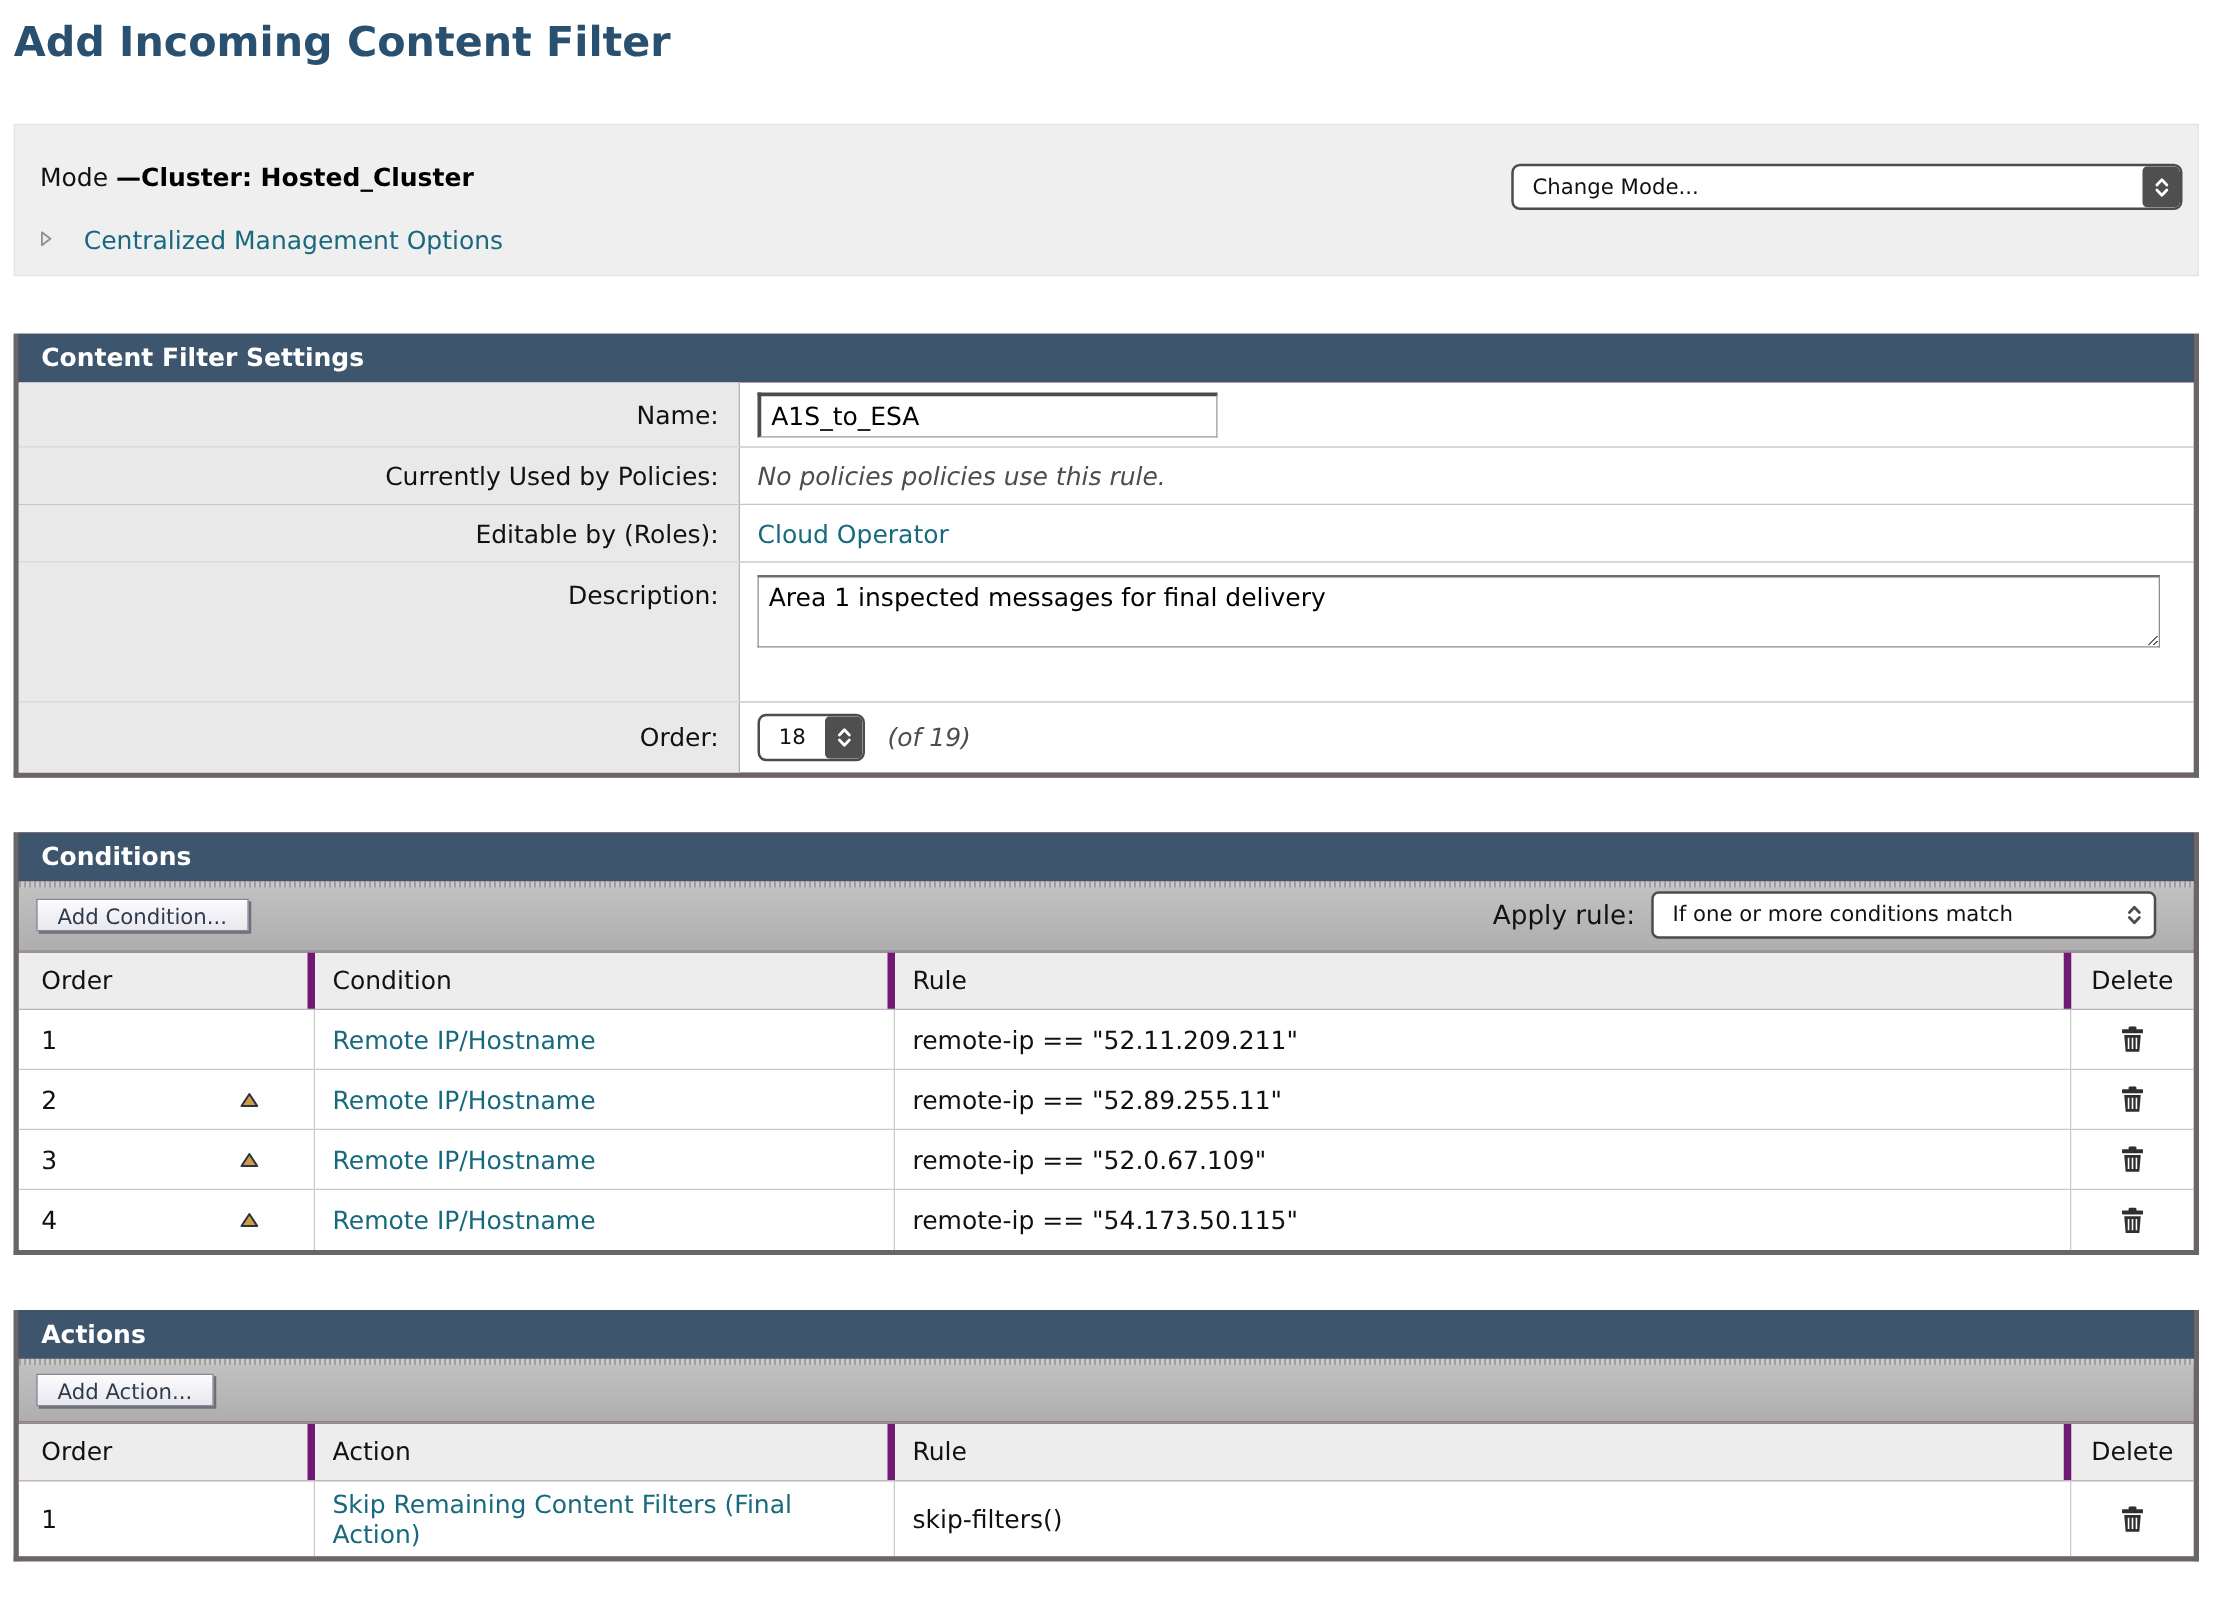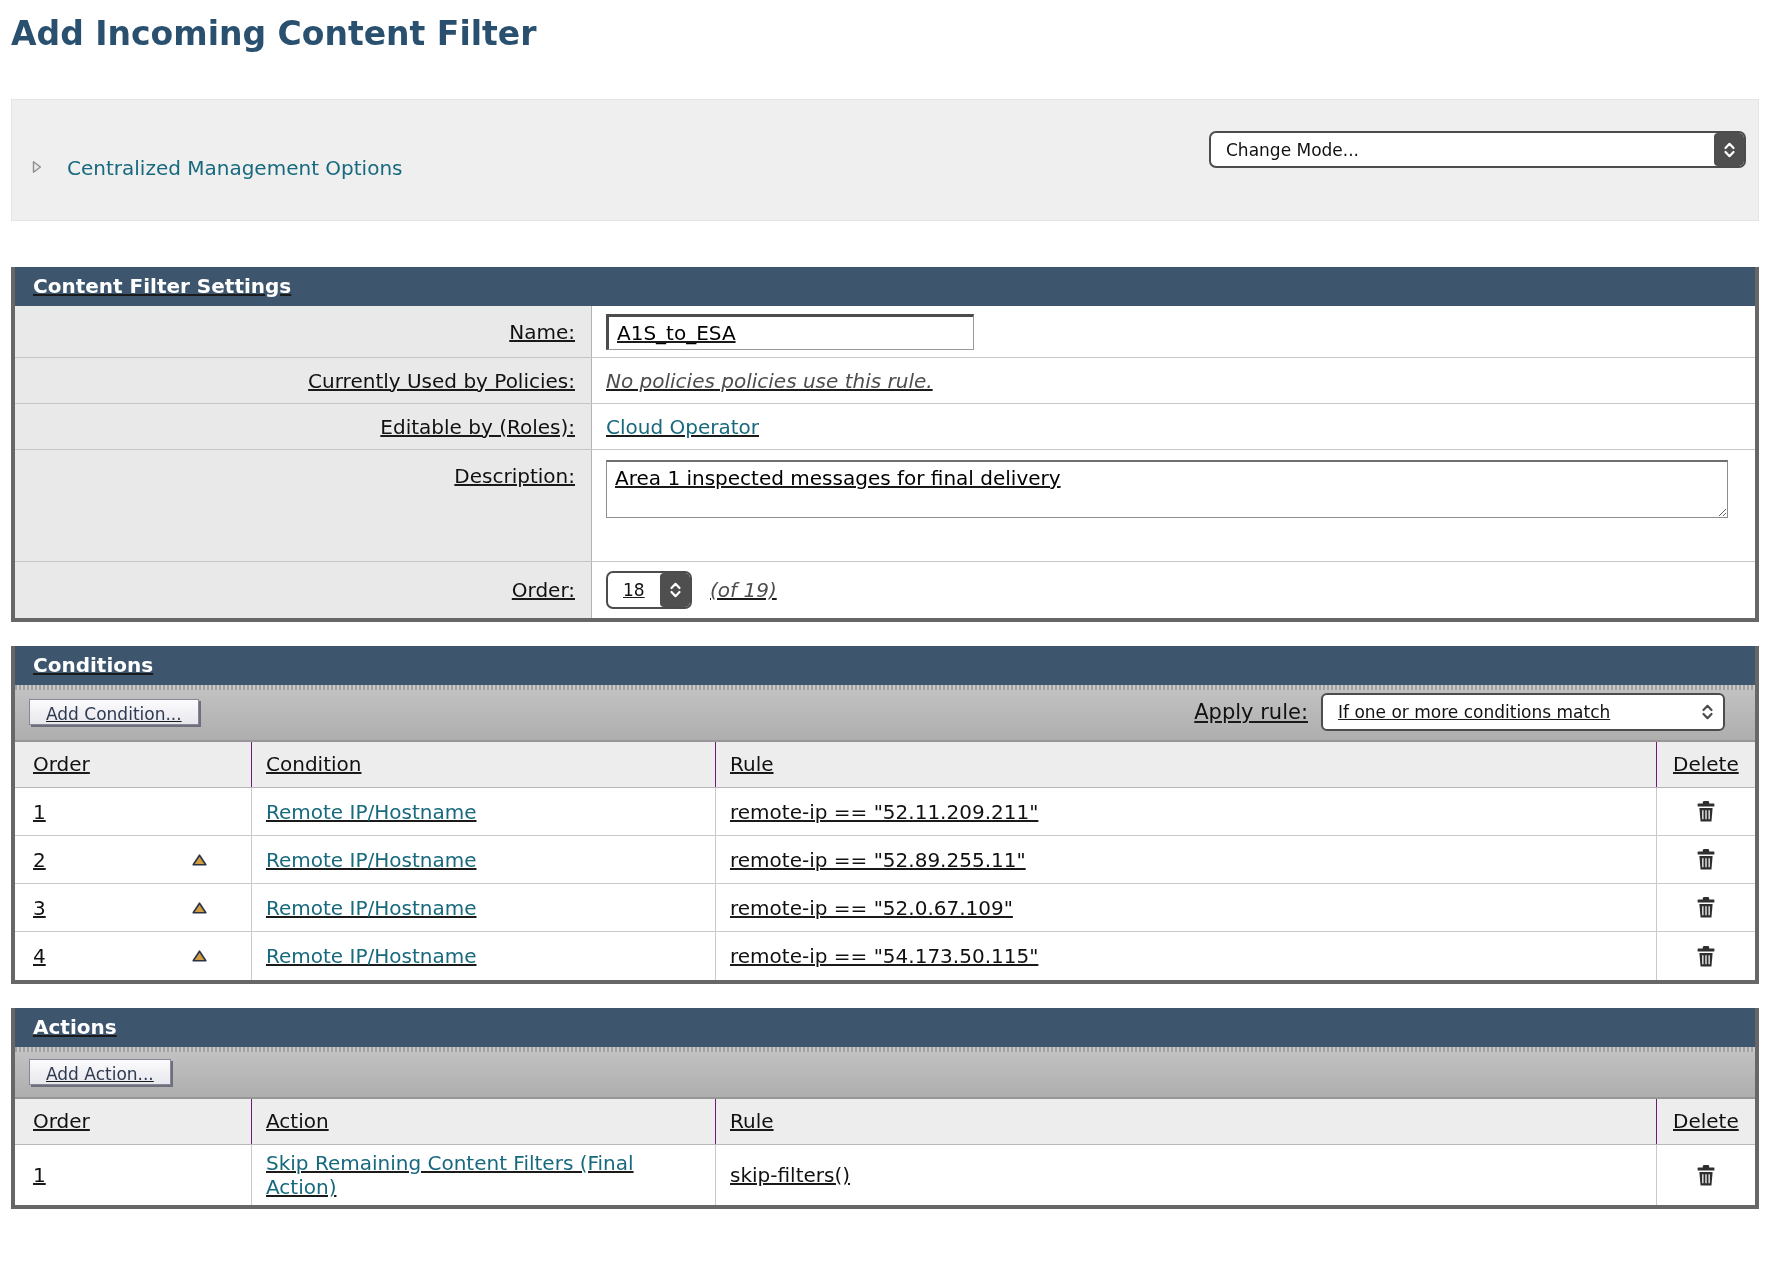--- a/index.html
+++ b/index.html
@@ -41,21 +41,21 @@
     border-radius: 4px; margin: 0;
   }
   .sel.change-mode { position: absolute; top: 31px; right: 12px; width: 537px; height: 37px; }
   .sel.order-sel { width: 86px; height: 38px; }
   .sel.apply-sel { width: 404px; height: 38px; border-radius: 6px; gap: 45px; }
   .sel.apply-sel .chev-plain { margin: 0 9px 0 auto; display: flex; align-items: center; }
 
   
   .box {
     border: 4px solid #676767; border-top: none;
-    margin-bottom: 24px; background: #7f1d1d; text-decoration: underline;
+    margin-bottom: 44px; background: #7f1d1d;
   }
   .box-header {
     background: #3e566d; color: #ffffff; font-weight: bold; font-size: 20px;
     padding: 7px 0 8px 18px; line-height: 24px;
   }
 
   
   .form-row { display: grid; grid-template-columns: 577px 1fr; border-bottom: 1px solid #c6c6c6; background: #fff; }
   .form-row:last-child { border-bottom: none; }
   .form-label {
@@ -103,21 +103,21 @@
     padding: 4px 16px 0 16px; cursor: pointer;
   }
   .apply-group { display: flex; align-items: center; gap: 13px; }
   .apply-label { font-size: 21px; color: #111; }
 
   
   .grid-head, .grid-row { display: grid; grid-template-columns: 237px 464px 1fr 98px; }
   .grid-head { background: #ededed; border-bottom: 1px solid #b9b9b9; }
   .grid-head .hcell {
     font-size: 20px; color: #111; padding: 10px 14px 11px 14px;
-    border-right: 1px solid #701a75;
+    border-right: 6px solid #701a75;
   }
   .grid-head .hcell:first-child { padding-left: 18px; }
   .grid-head .hcell:last-child { border-right: none; padding-left: 16px; }
   .grid-row { background: #fff; border-bottom: 1px solid #c9c9c9; min-height: 48px; }
   .grid-row:last-child { border-bottom: none; }
   .cell {
     display: flex; align-items: center; font-size: 20px; color: #111;
     padding: 6px 14px; border-right: 1px solid #c9c9c9;
   }
   .cell:last-child { border-right: none; }
@@ -128,20 +128,23 @@
   .trash { display: flex; align-items: center; cursor: pointer; }
 </style>
 </head>
 <body>
 
 <div class="page">
 
   <h1 class="page-title">Add Incoming Content Filter</h1>
 
   <section class="mode-panel">
+    <div class="mode-line">
+      <span>Mode </span><span class="mode-val">—Cluster: Hosted_Cluster</span>
+    </div>
     <div class="sel change-mode">
       <span class="sel-text">Change Mode...</span>
       <span class="cap">
         <svg width="13" height="16" viewBox="0 0 13 16" fill="none" stroke="#ffffff" stroke-width="2.2" stroke-linecap="round" stroke-linejoin="round">
           <path d="M2.5 6 L6.5 1.8 L10.5 6"></path>
             <path d="M2.5 10 L6.5 14.2 L10.5 10"></path>
         </svg>
       </span>
     </div>
     <div class="cm-row">

